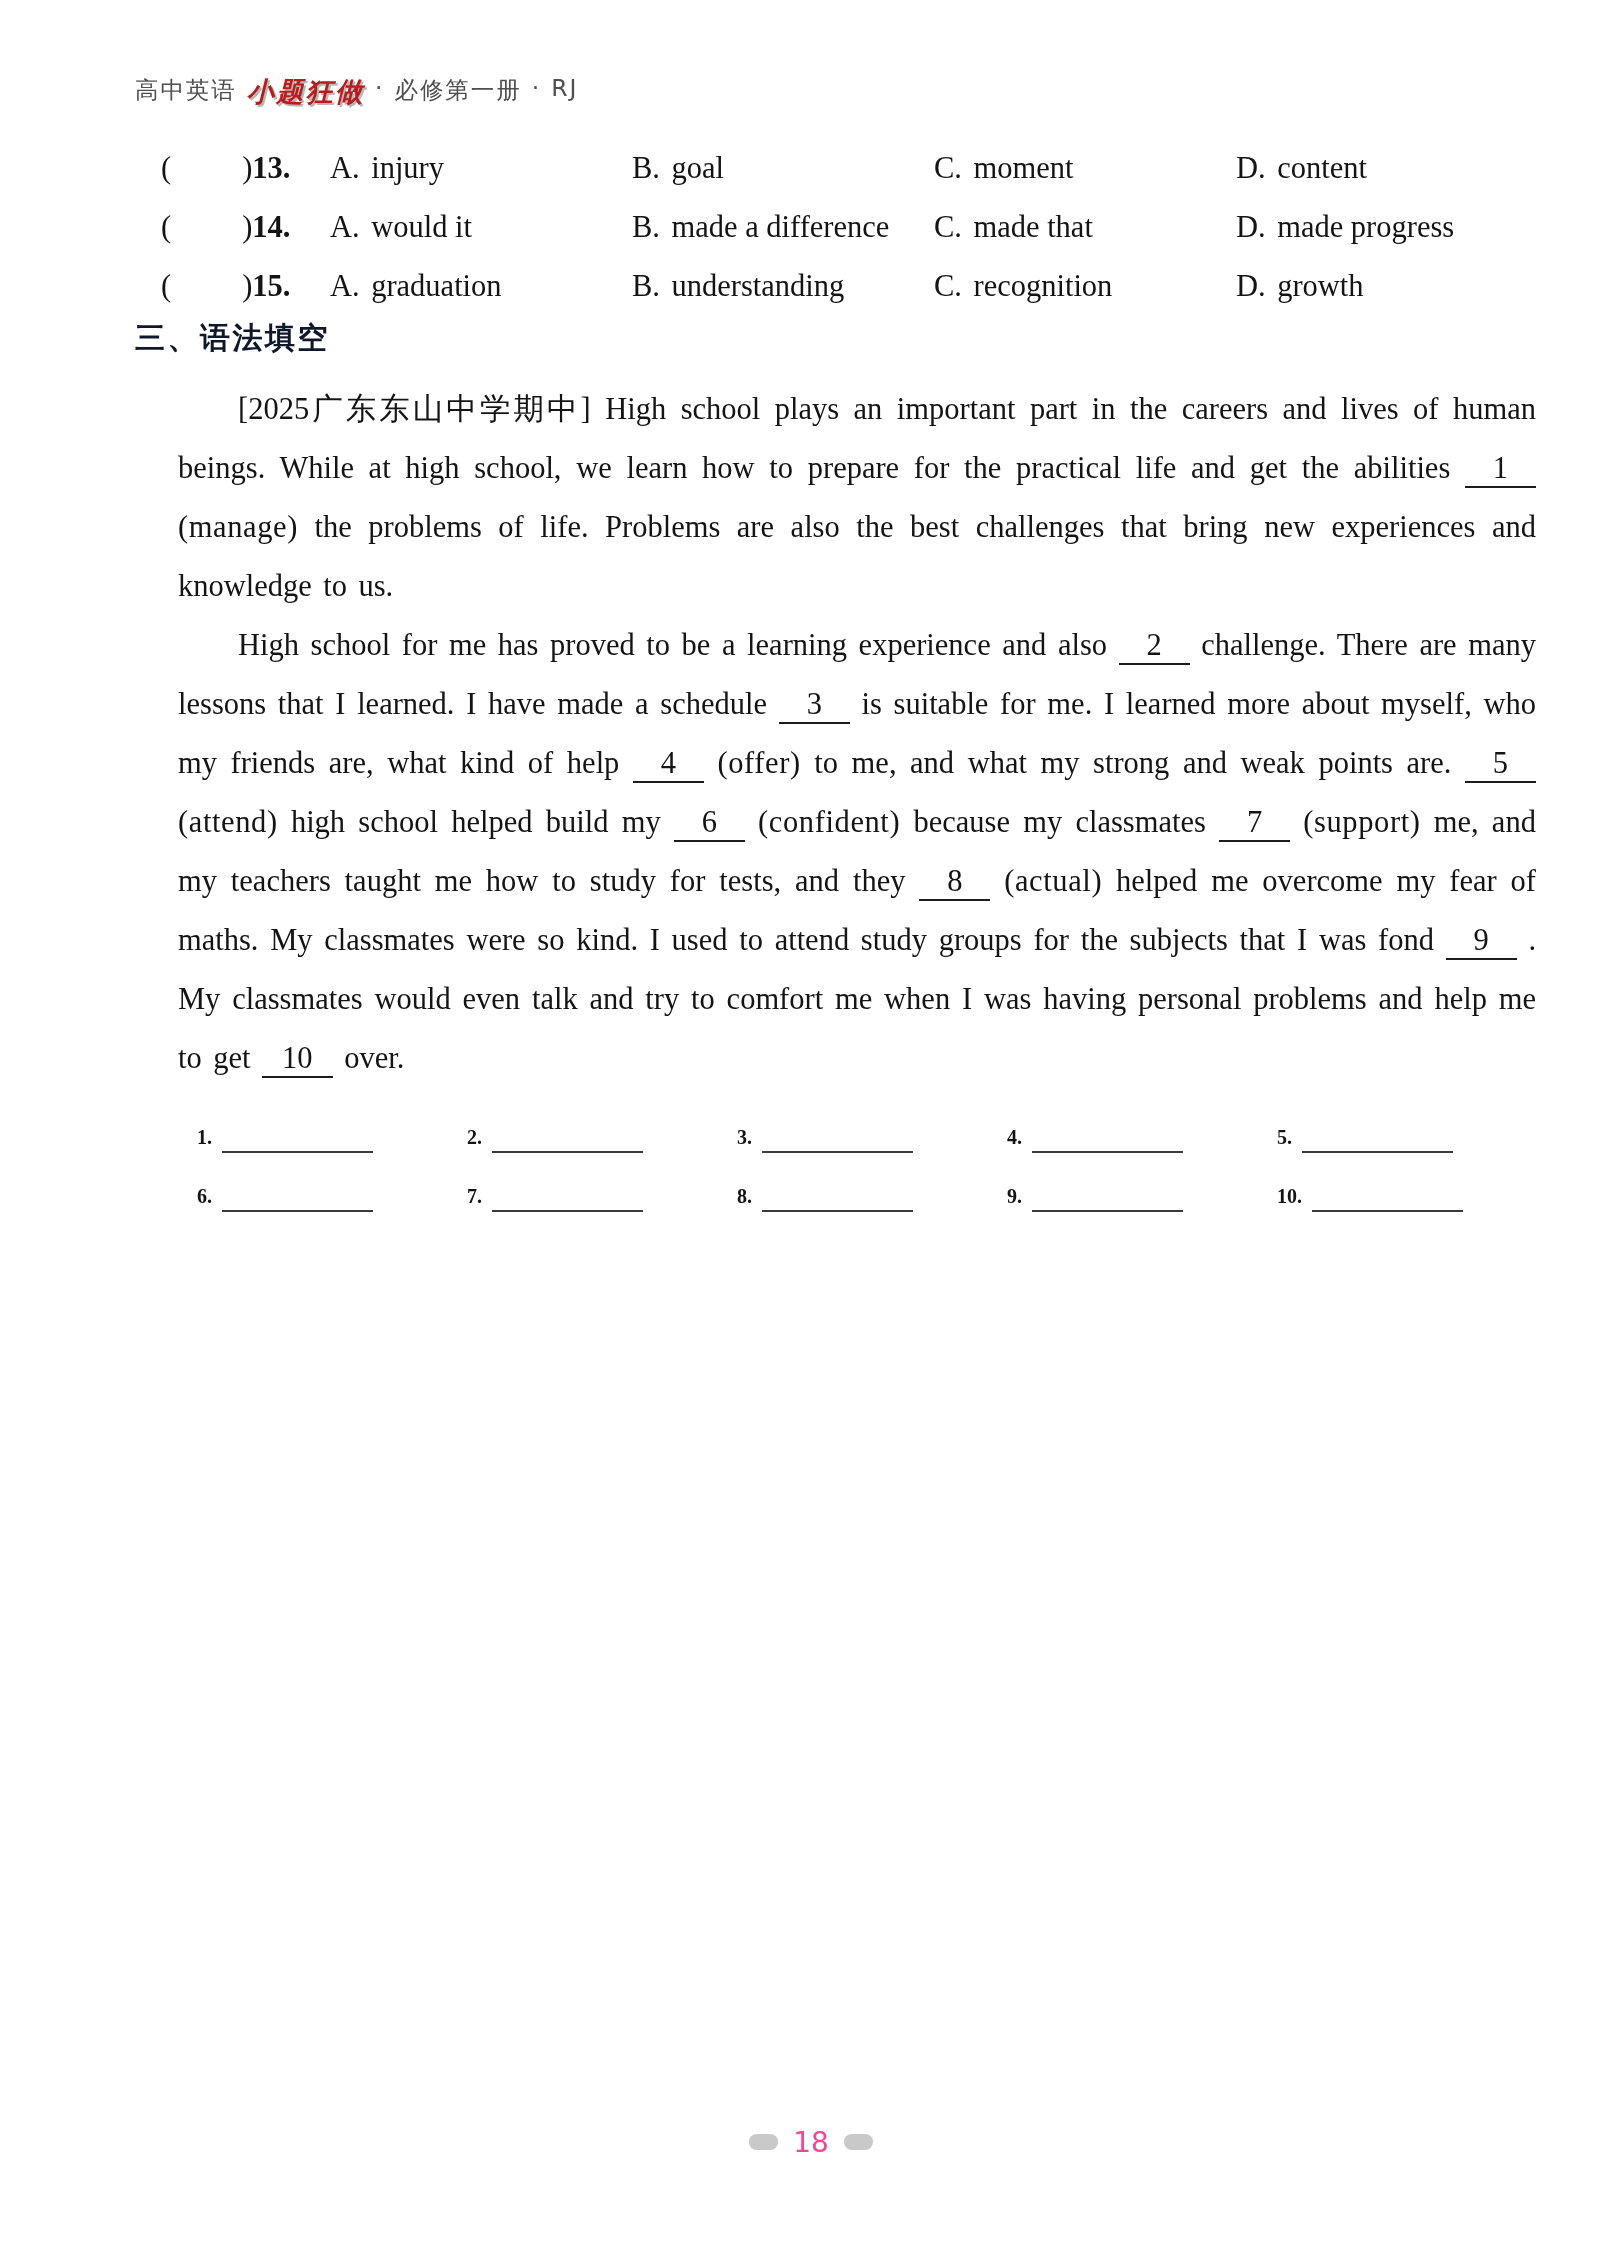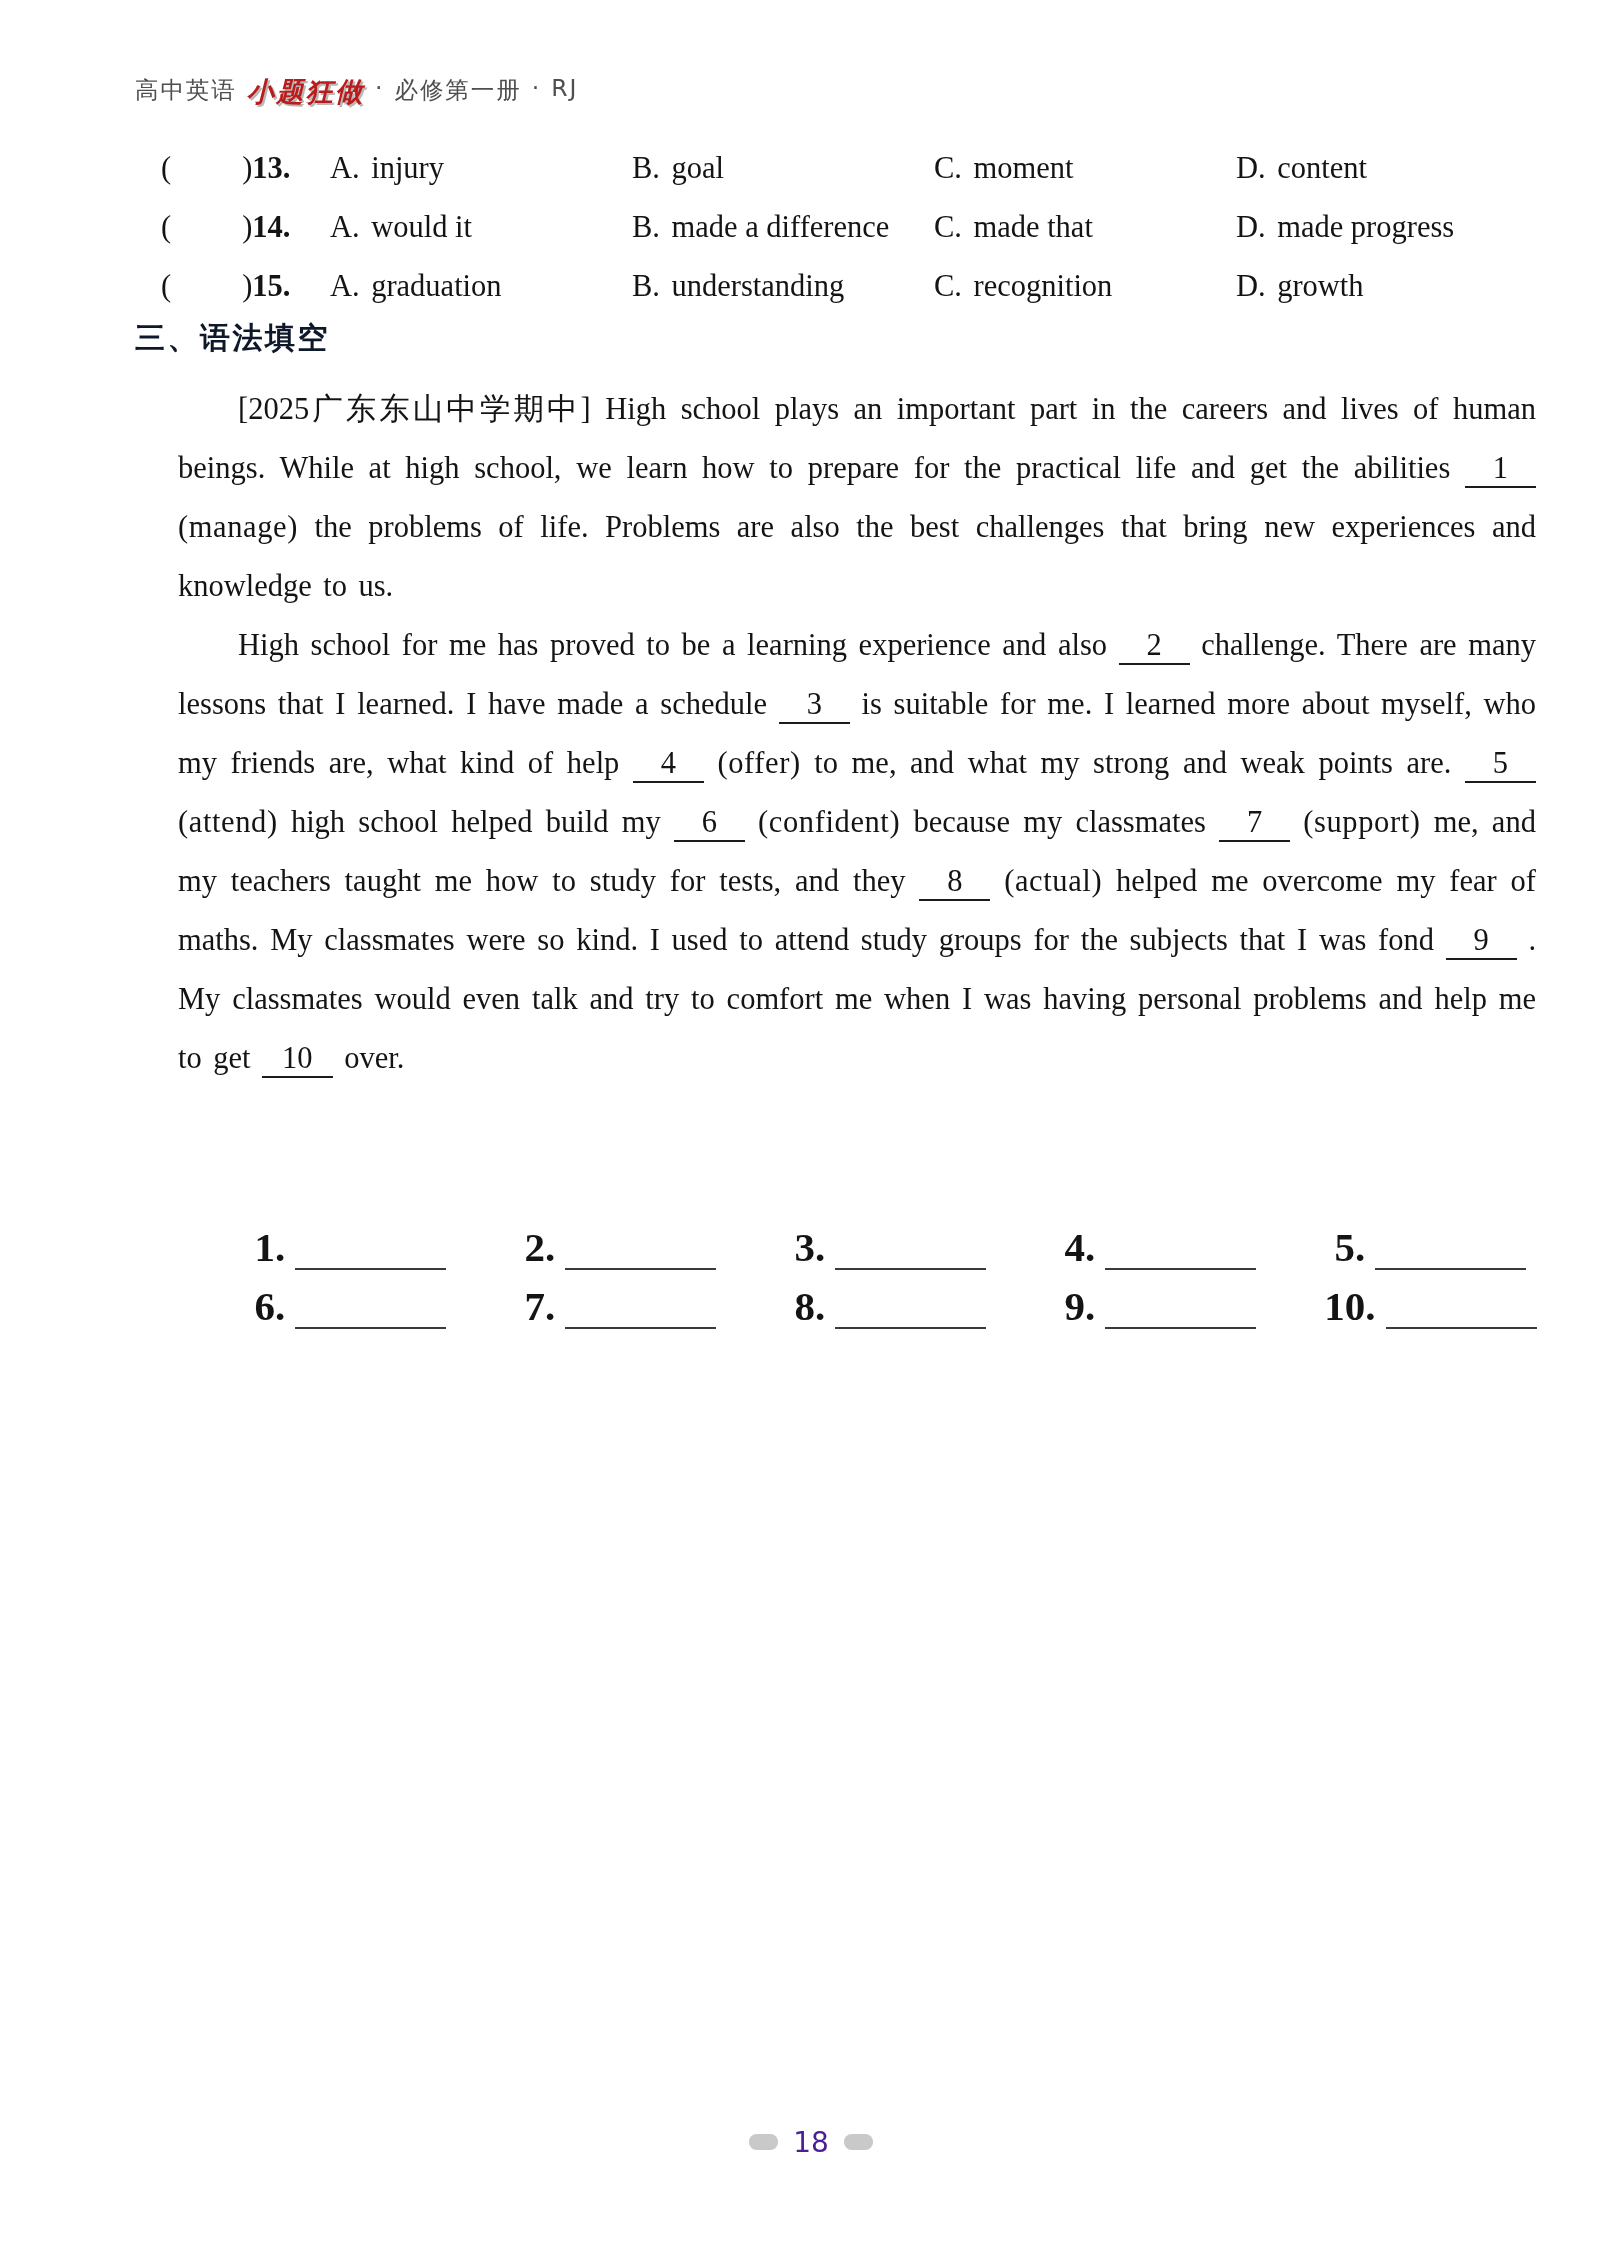--- a/index.html
+++ b/index.html
@@ -43,34 +43,34 @@
     font-size:30.5px; line-height:59px; text-align:justify; word-spacing:3.8px;margin-left:44px;
   }
   #passage p { margin:0; text-indent:60px; }
   .blank {
     display:inline-block; min-width:71px; padding:0 6.4px;
     border-bottom:2.5px solid #1c1c1c; text-align:center; text-indent:0; line-height:1.15;
   }
   .cue { letter-spacing:0.6px; }
 
   
-  #answers { position:absolute; left:197px; top:1218px; width:1387px; font-size:41px;text-align:center; }
+  #answers { position:absolute; left:197px; top:1108px; width:1387px; font-size:20px; }
   .arow { height:59px; line-height:59px; white-space:nowrap; }
   .aitem { display:inline-block; width:270px; }
   .anum { font-weight:bold; }
   .aline {
     display:inline-block; width:151px; height:1em; margin-left:10.2px;
     border-bottom:2.5px solid #3a3a3a; vertical-align:-9px;
   }
 
   
   .ftr {
     position:absolute; left:0; top:2124px; width:100%; height:36px;
     display:flex; justify-content:center; align-items:center; gap:15.3px;
-    font-family:"DejaVu Sans", sans-serif; font-size:28px; color:#4c1d95;
+    font-family:"DejaVu Sans", sans-serif; font-size:28px; color:#ec4899;
   }
   .pill { display:inline-block; width:29px; height:15.3px; border-radius:7.6px; background:#c9c9c9; }
 </style>
 </head>
 <body>
 
 <div class="page">
 
   <div class="hdr">
     <span>高中英语</span>

